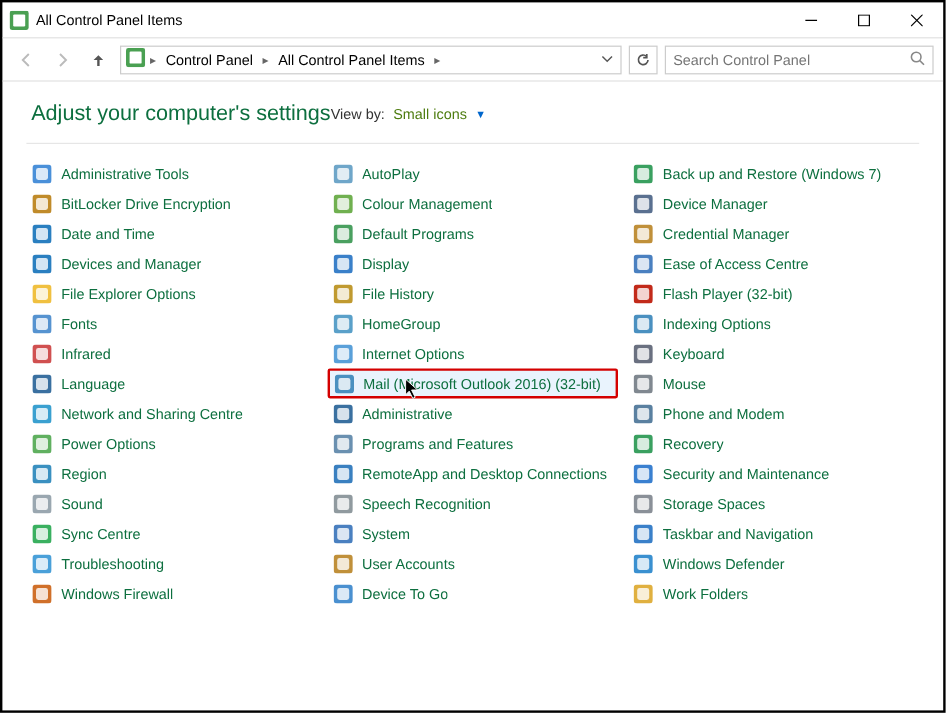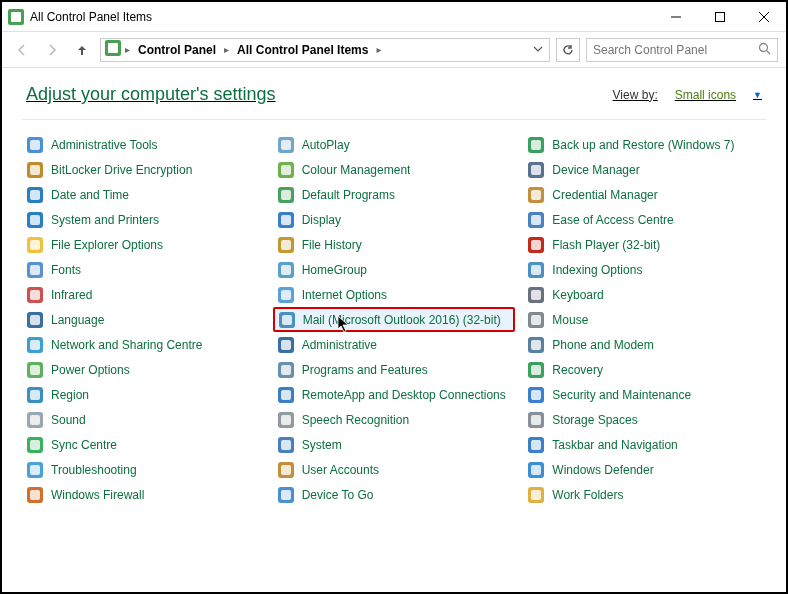--- a/index.html
+++ b/index.html
@@ -45,41 +45,41 @@
 .navbtn.enabled { color:#333; }
 .addr {
   flex: 1;
   display: flex;
   align-items: center;
   border: 1px solid #ccc;
   height: 24px;
   padding: 0 4px;
   gap: 4px;
 }
-.addr .crumb { padding: 0 4px; color: #000; font-weight: bold; }
+.addr .crumb { padding: 0 4px; color: #000; }
 .addr .sep { color: #666; font-size: 10px; }
 .addr .dropbtn { color:#555; padding:0 2px; }
 .refreshbtn { width:24px; height:24px; border:1px solid #ccc; display:flex; align-items:center; justify-content:center; }
 .searchbox {
-  width: 192px; height: 24px; border:1px solid #ccc;
+  width: 224px; height: 24px; border:1px solid #ccc;
   display:flex; align-items:center; padding: 0 6px; gap:6px; color:#888;
 }
 .searchbox input {
   border:none; outline:none; flex:1; font-size:12px; color:#333; background:transparent;
 }
 
 
 .header-row {
   padding: 16px 24px 8px 24px;
-  display:flex; justify-content:space-between; align-items:center;text-decoration:underline;
+  display:flex; justify-content:flex-start; align-items:center;
 }
 .header-row h1 {
   color: #0d6f3f; font-weight: 400; font-size: 18px;
 }
-.viewby { display:flex; align-items:center; gap:17px; font-size:12px; }
+.viewby { display:flex; align-items:center; gap:7px; font-size:12px; }
 .viewby .label { color:#333; }
 .viewby .value { color:#4d7c0f; }
 .viewby .chev { color:#0066cc; font-size:9px; }
 
 .divider { border-top: 1px solid #e6e6e6; margin: 6px 20px 12px 20px; }
 
 
 .items {
   flex:1;
   padding: 0 20px 10px 20px;
@@ -220,21 +220,21 @@
           <rect x="0" y="0" width="16" height="16" rx="3" fill="#2a7fc0"></rect>
           <rect x="3" y="3" width="10" height="10" rx="2" fill="#ffffffcc"></rect>
         </svg></span>
       <span class="lbl">Date and Time</span>
     </div>
     <div class="item">
       <span class="ic"><svg width="16" height="16" viewBox="0 0 16 16">
           <rect x="0" y="0" width="16" height="16" rx="3" fill="#2a7fc0"></rect>
           <rect x="3" y="3" width="10" height="10" rx="2" fill="#ffffffcc"></rect>
         </svg></span>
-      <span class="lbl">System and Printers</span>
+      <span class="lbl">Devices and Manager</span>
     </div>
     <div class="item">
       <span class="ic"><svg width="16" height="16" viewBox="0 0 16 16">
           <rect x="0" y="0" width="16" height="16" rx="3" fill="#f0c040"></rect>
           <rect x="3" y="3" width="10" height="10" rx="2" fill="#ffffffcc"></rect>
         </svg></span>
       <span class="lbl">File Explorer Options</span>
     </div>
     <div class="item">
       <span class="ic"><svg width="16" height="16" viewBox="0 0 16 16">

